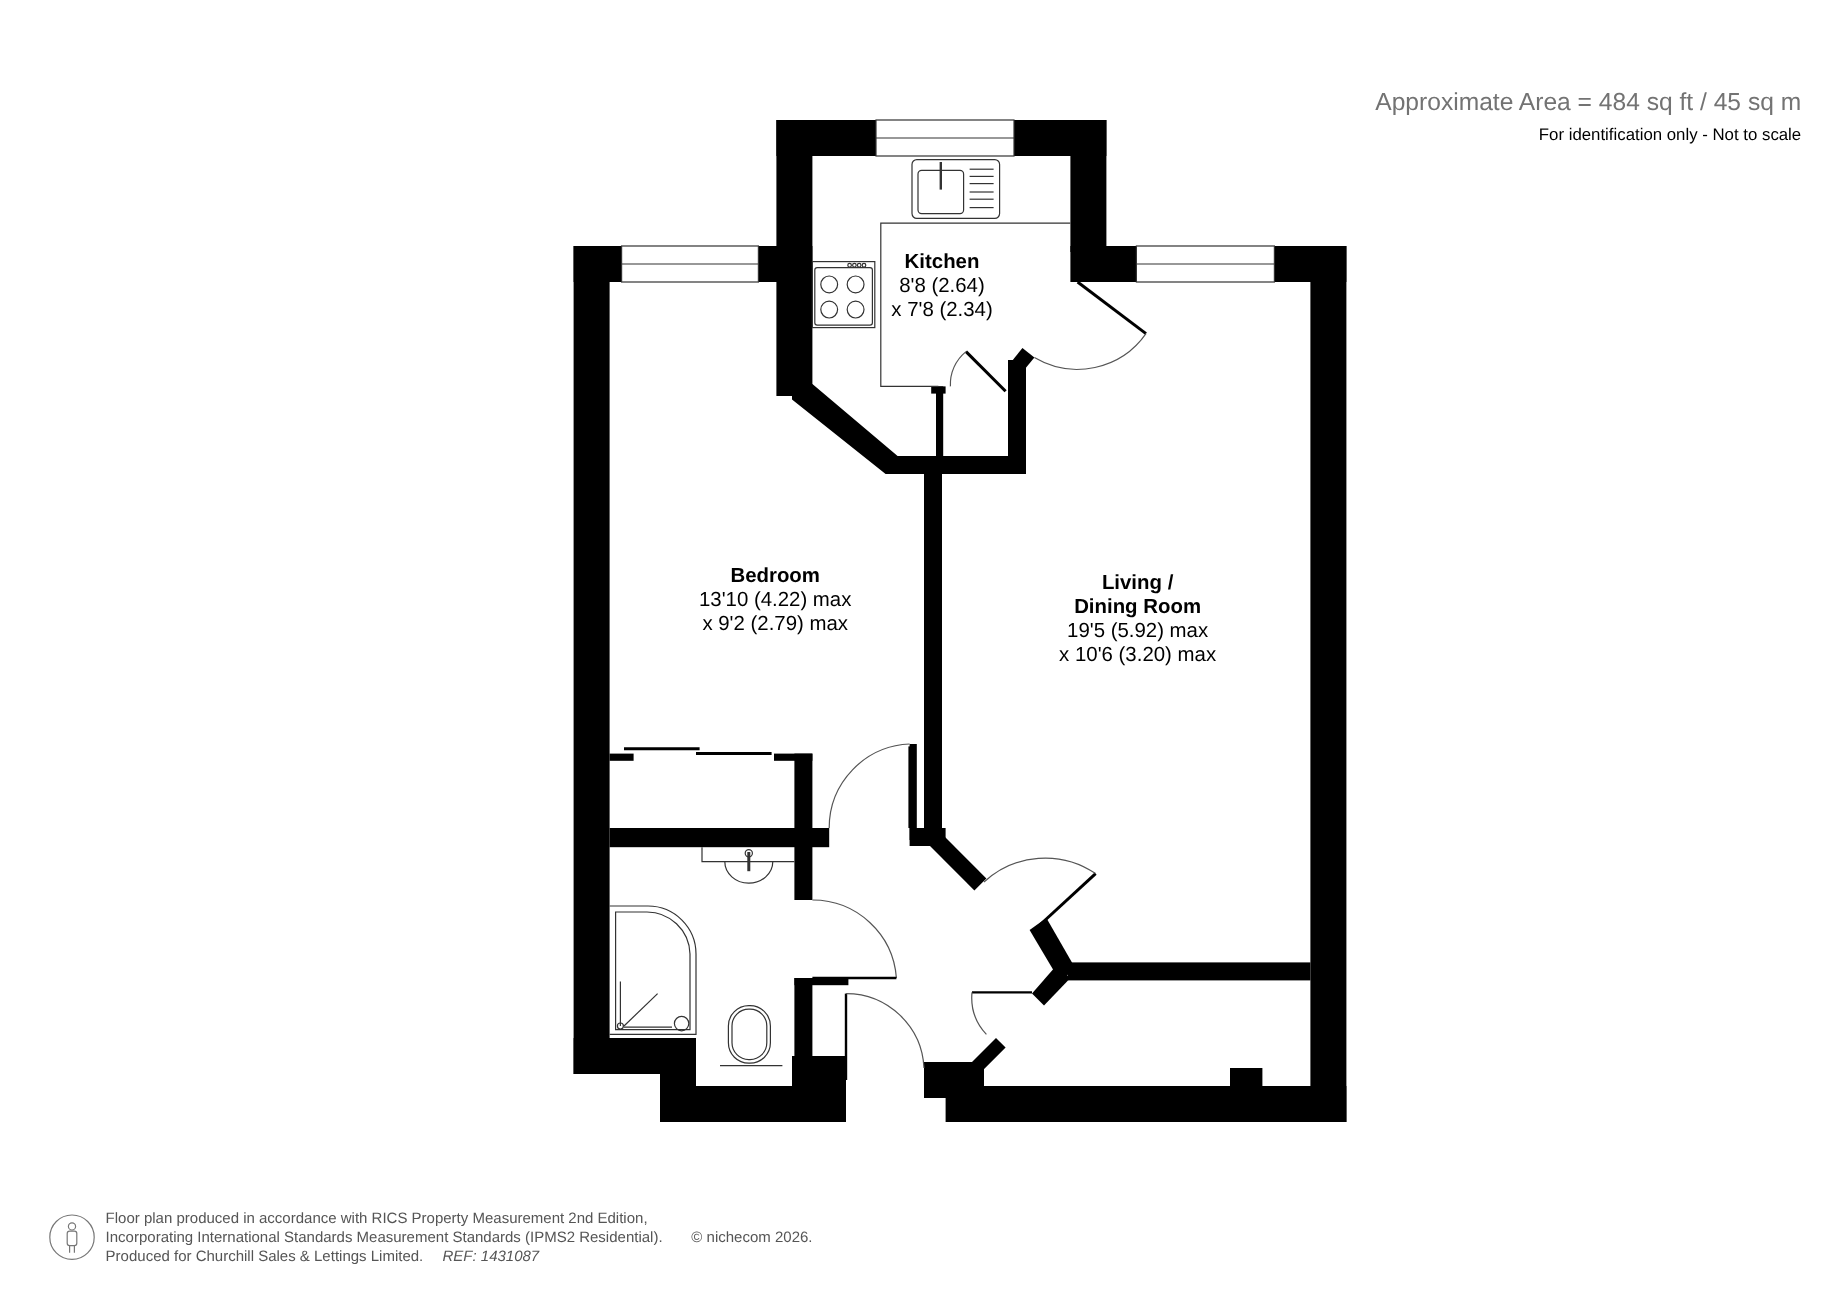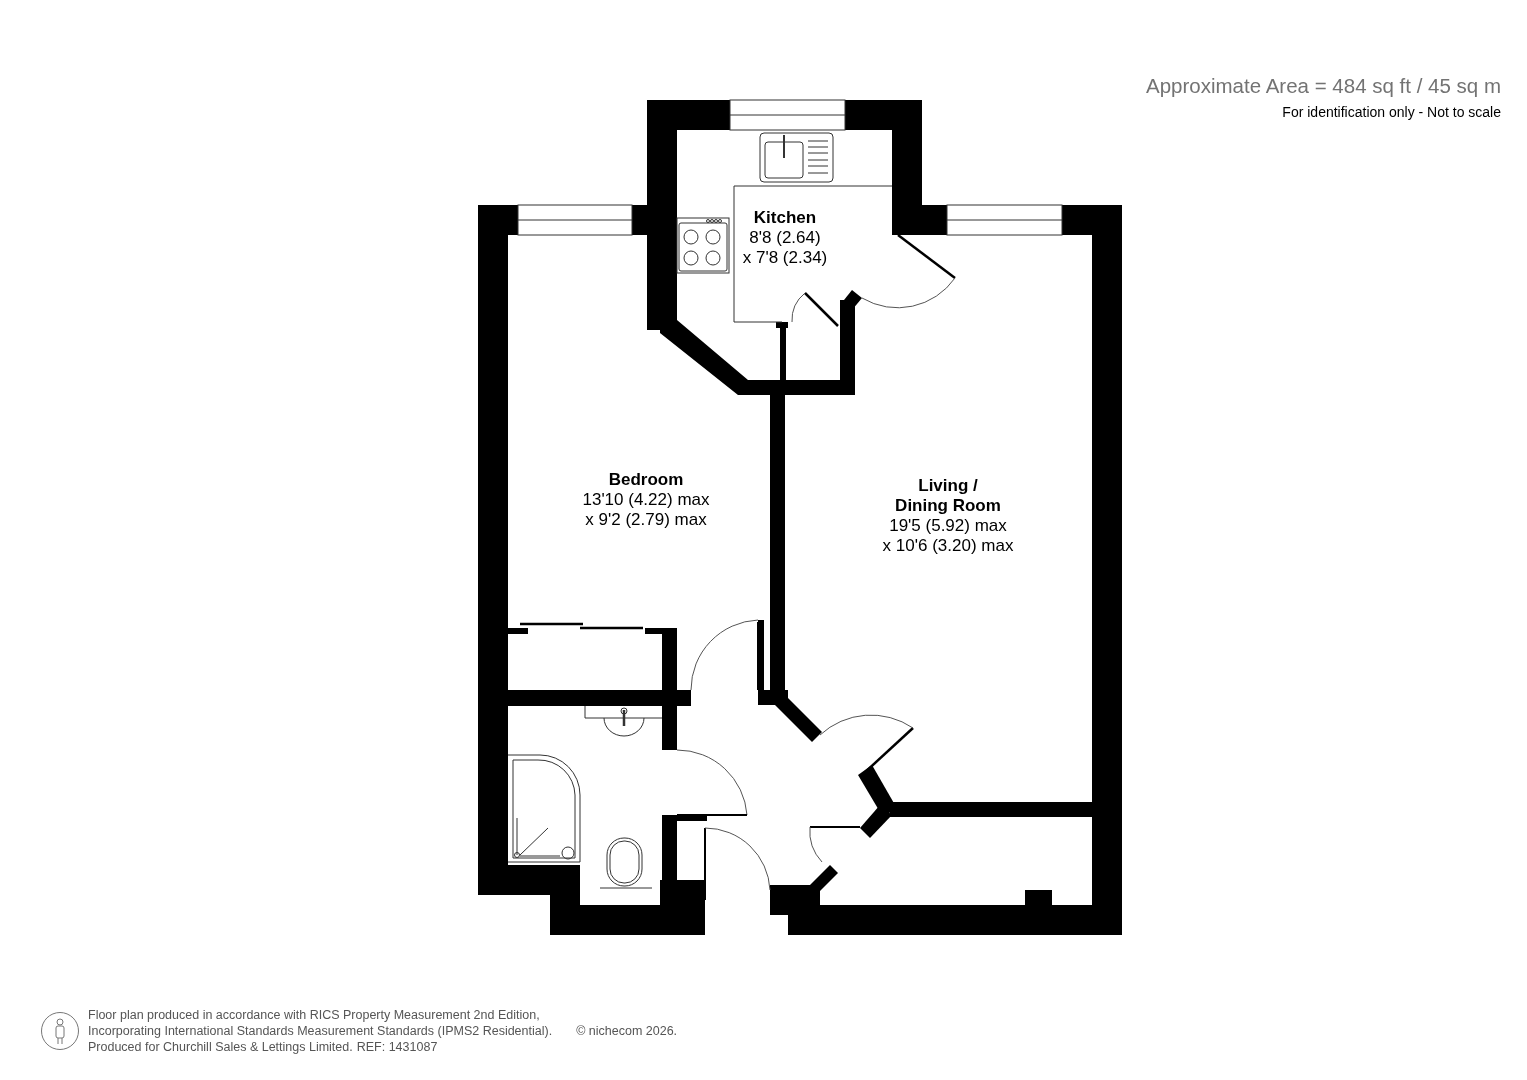--- a/index.html
+++ b/index.html
@@ -9,21 +9,21 @@
   .area-title { font-size: 20.5px; line-height: 28px; color: #737373; }
   .area-sub { font-size: 14px; line-height: 20px; color: #000000; margin-top: 2px; }
   svg.plan { position: absolute; left: 0; top: 0; }
   .room-label { position: absolute; text-align: center; font-size: 17px; line-height: 20px; color: #000; }
   .room-label .name { font-weight: bold; }
   .footer { position: absolute; left: 40px; top: 1007px; display: flex; align-items: center; }
   .footer-icon { width: 40px; height: 40px; margin-right: 8px; }
   .footer-text { font-size: 12.5px; line-height: 16px; color: #555; }
   .footer-line { white-space: nowrap; }
   .copyright { margin-left: 24px; }
-  .ref { margin-left: 4px; }
+  .ref { margin-left: 16px; font-style: italic; }
 </style>
 </head>
 <body>
 
 <div class="header">
   <div class="area-title">Approximate Area = 484 sq ft / 45 sq m</div>
   <div class="area-sub">For identification only - Not to scale</div>
 </div>
 
 <svg class="plan" width="1527" height="1080" viewBox="0 0 1527 1080" xmlns="http://www.w3.org/2000/svg">

